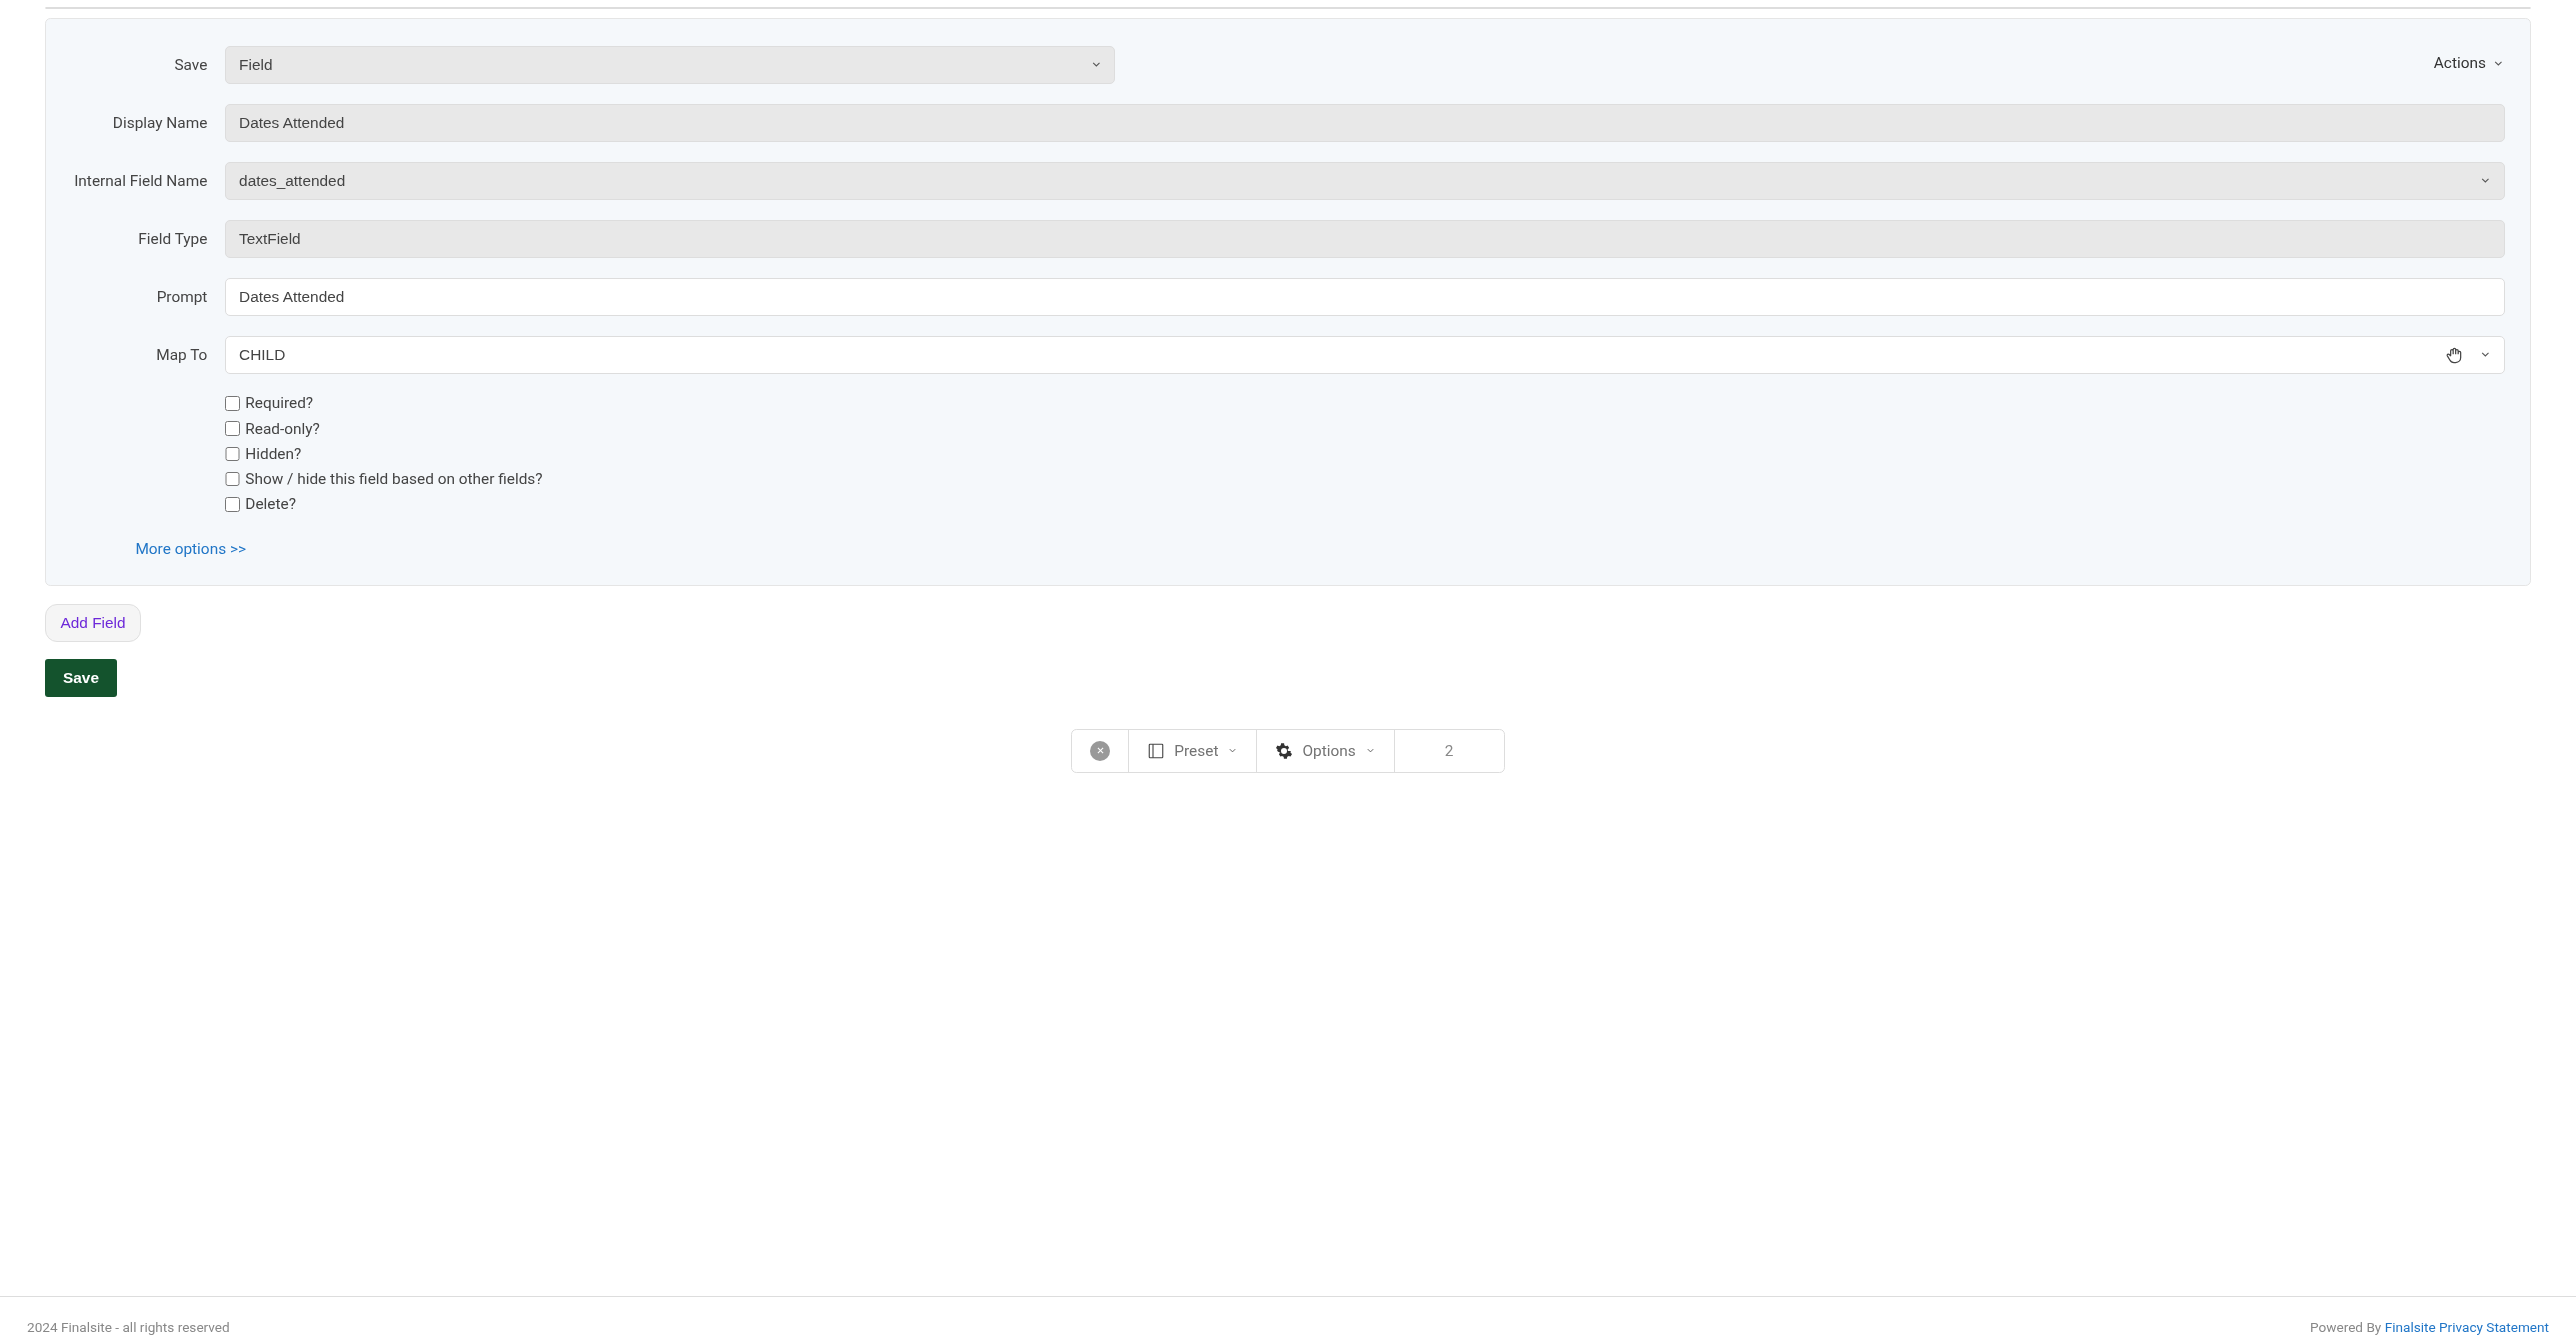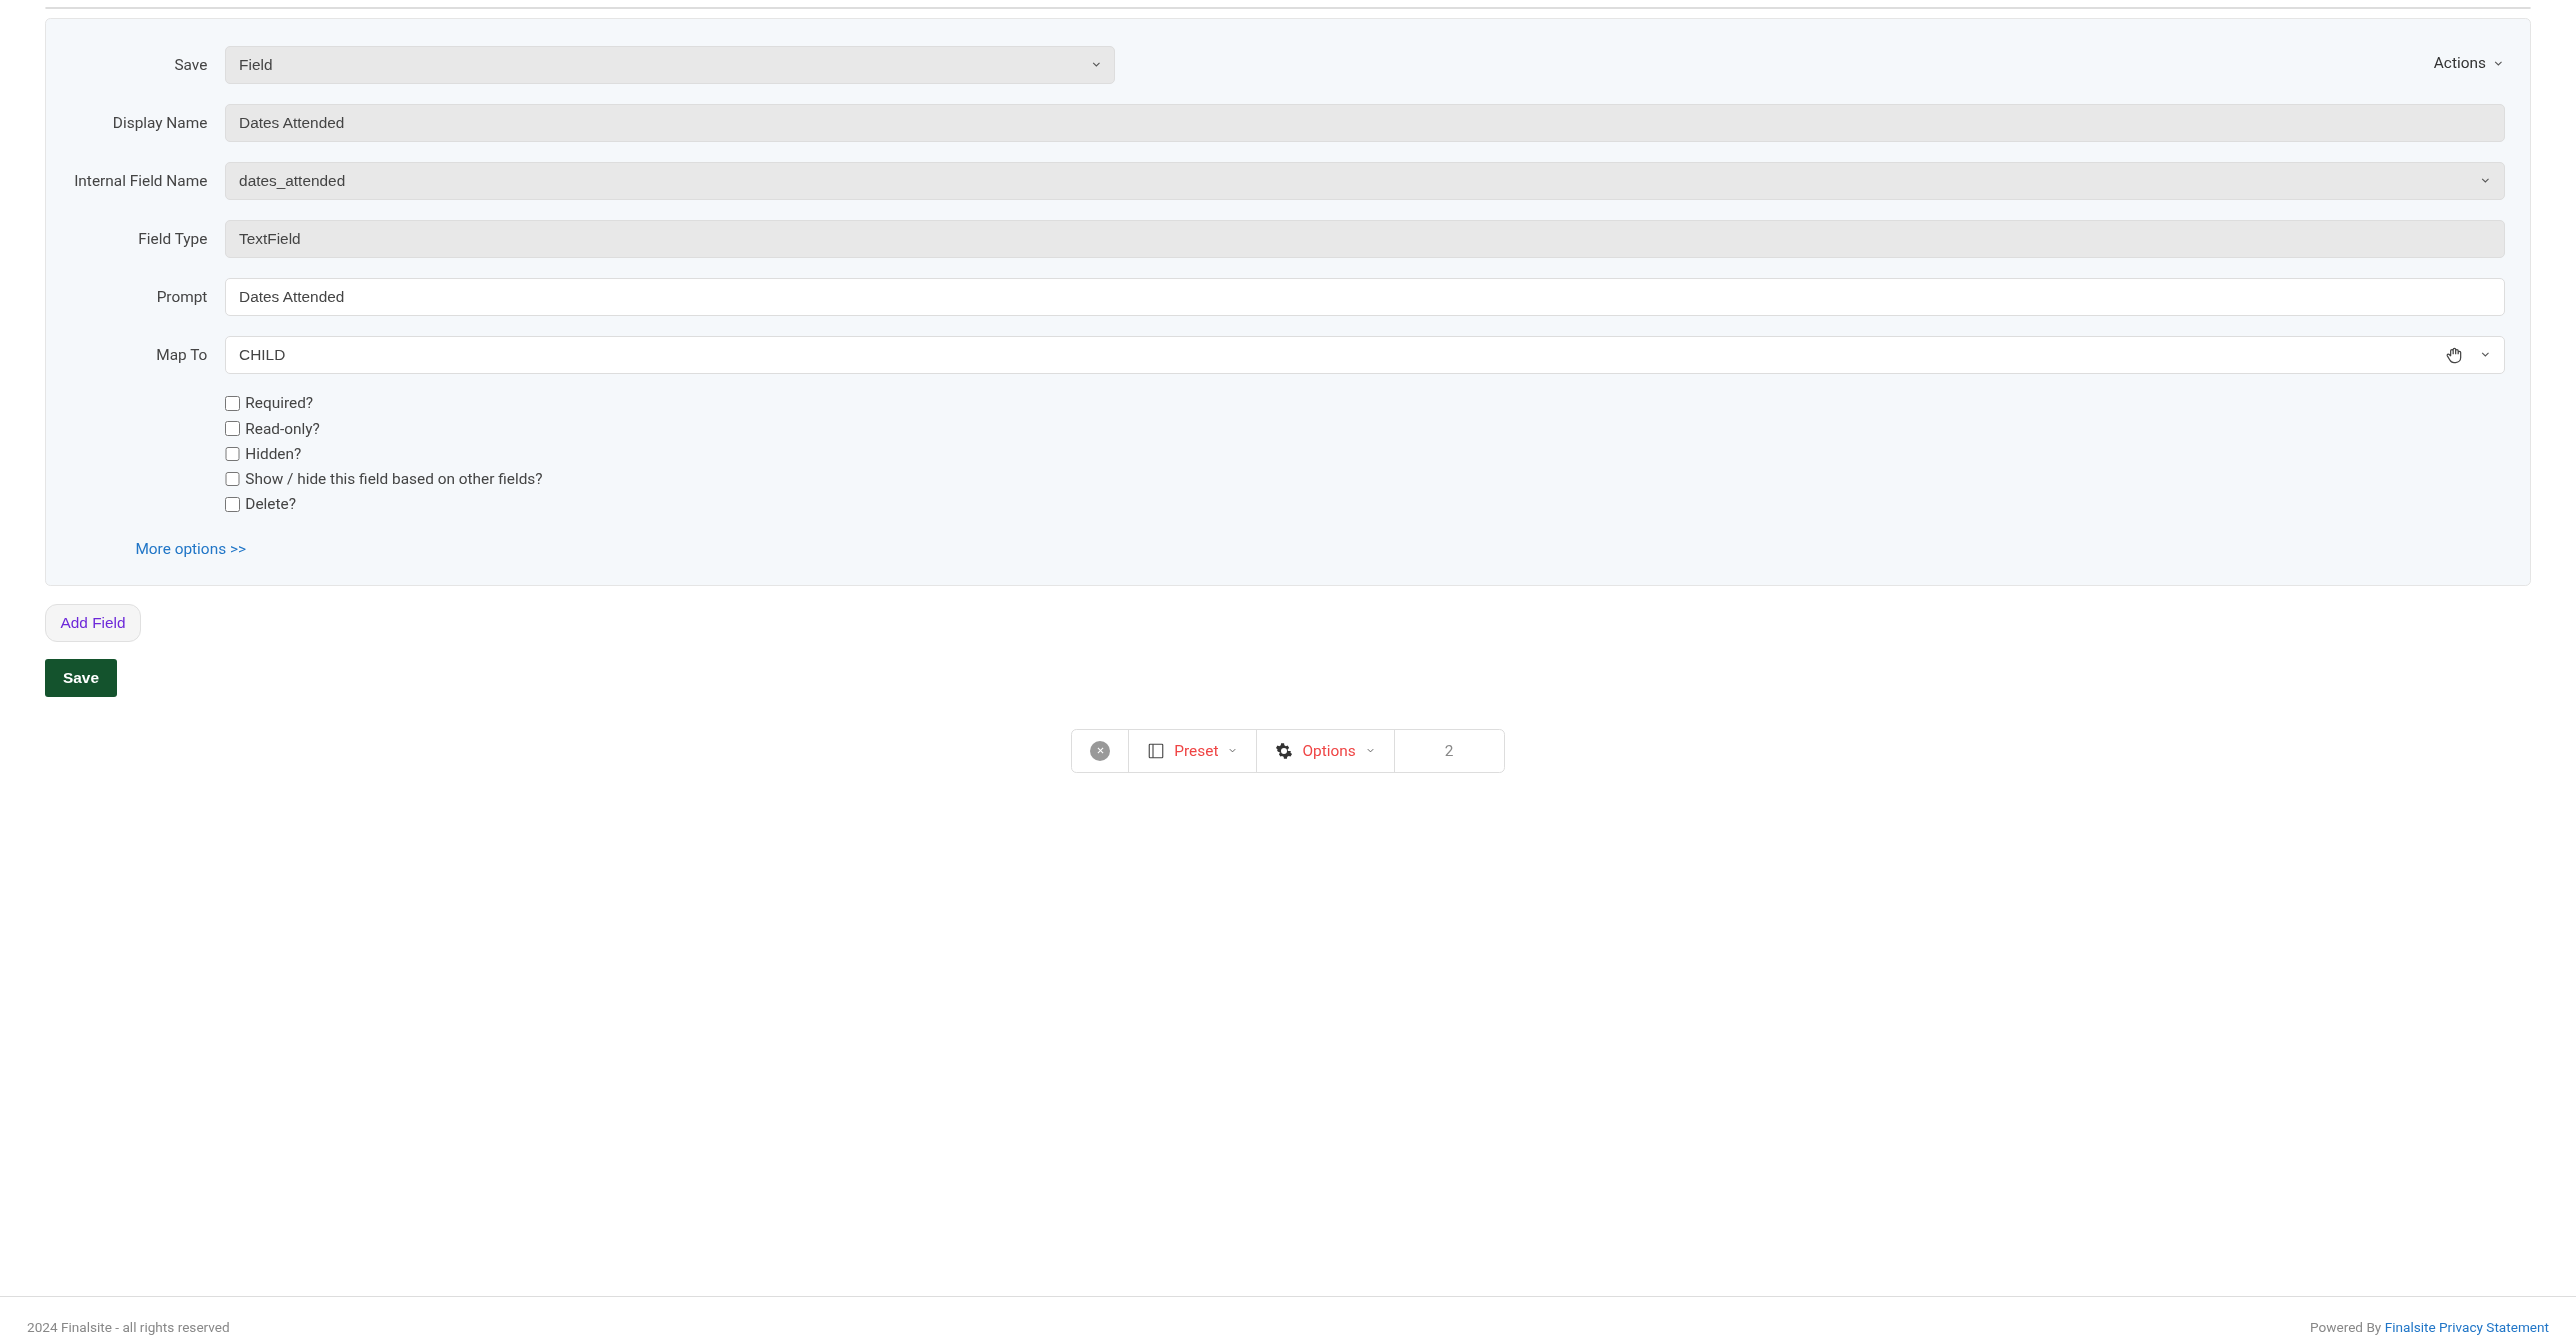--- a/index.html
+++ b/index.html
@@ -199,21 +199,21 @@
       background: #fff;
     }
     
     .toolbar-item {
       display: flex;
       align-items: center;
       padding: 11px 18px;
       border-right: 0.9px solid #ddd;
       gap: 9px;
       font-size: 15.4px;
-      color: #ef4444;
+      color: #737373;
       cursor: pointer;
     }
     
     .toolbar-item:last-child {
       border-right: none;
     }
     
     .toolbar-item.number {
       justify-content: center;
       min-width: 109px;

